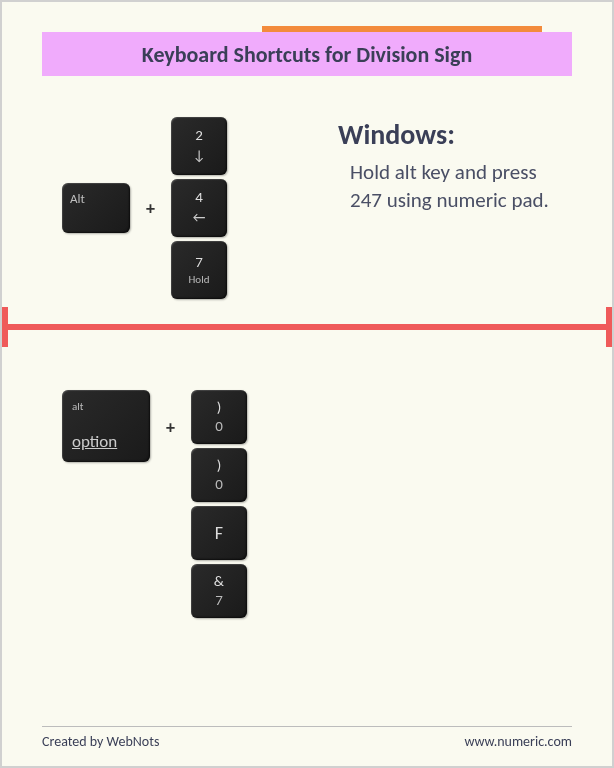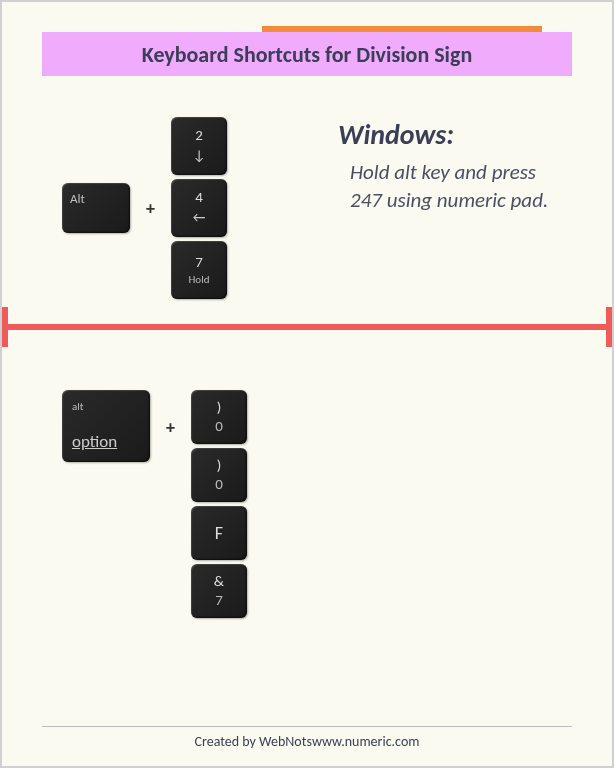--- a/index.html
+++ b/index.html
@@ -141,21 +141,20 @@
     }
     .key-option-bottom {
       font-size: 17px;
       color: #ccc;
       align-self: flex-start;
       text-decoration: underline;
     }
     .instruction {
       flex: 1;
       padding-left: 16px;
-      font-style: italic;
     }
     .instruction-title {
       font-size: 28px;
       font-weight: bold;
       color: #3a3f57;
       margin: 0 0 6px 0;
     }
     .instruction-text {
       font-size: 21px;
       color: #4a4f65;
@@ -192,21 +191,21 @@
       left: 40px;
       right: 40px;
     }
     .footer-line {
       height: 1px;
       background: #bcbcbc;
       margin-bottom: 6px;
     }
     .footer-row {
       display: flex;
-      justify-content: center;
+      justify-content: space-between;
       font-size: 14px;
       color: #3a3f57;
     }
   </style>
 </head>
 <body>
 
 <div class="page">
 
   <div class="header-band">

